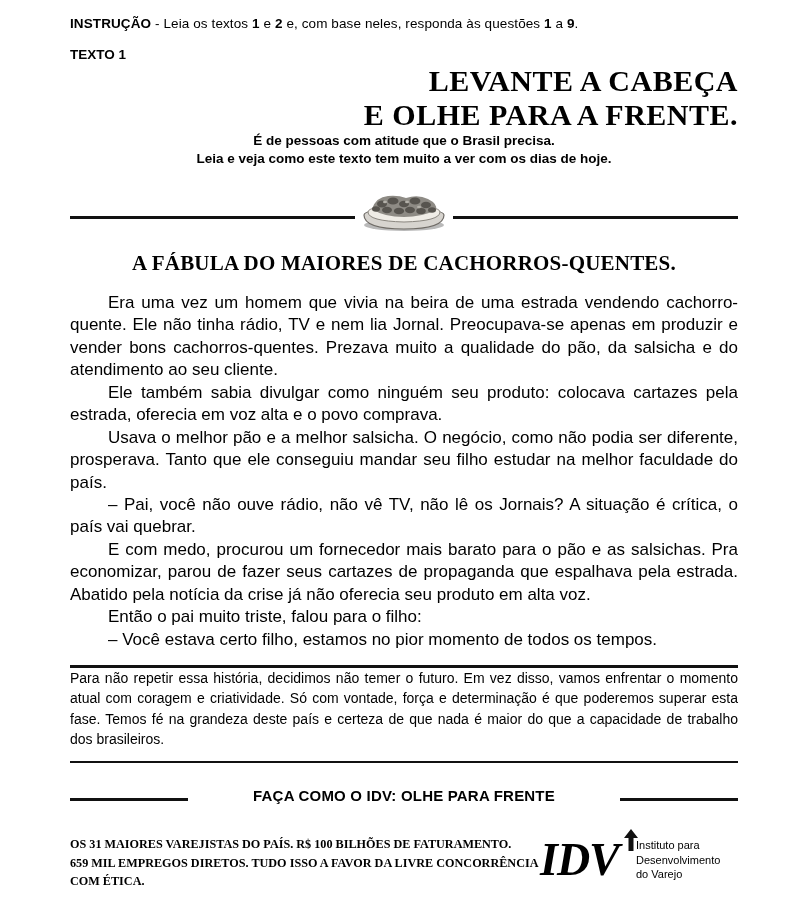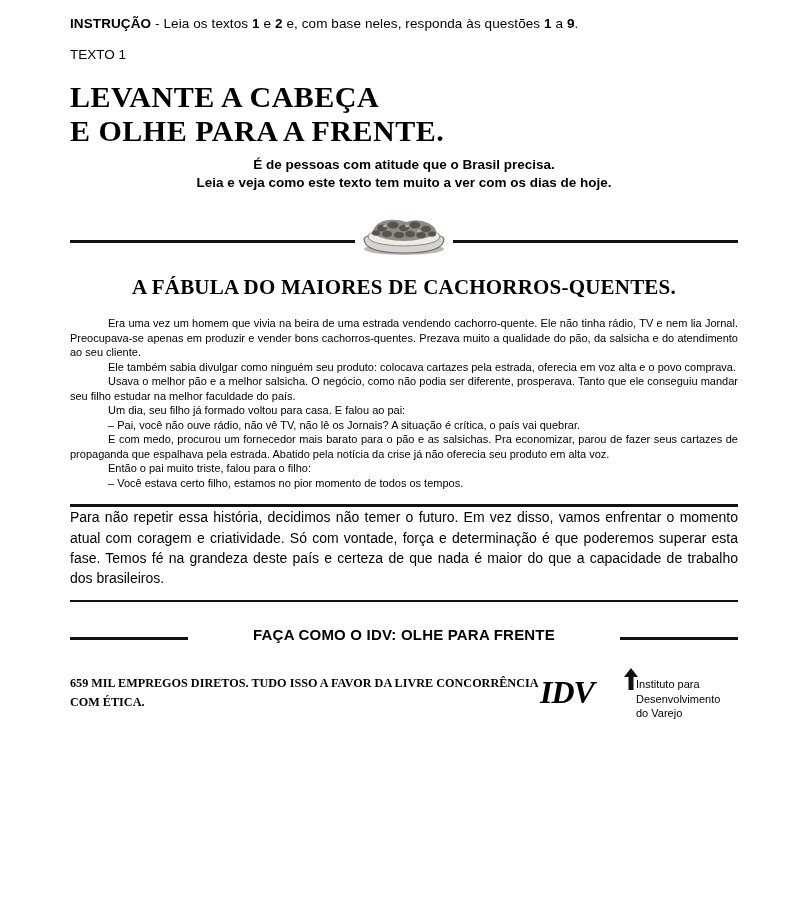--- a/index.html
+++ b/index.html
@@ -26,41 +26,40 @@
   .instruction {
     font-size: 13.5px;
     margin-top: 6px;
     margin-bottom: 16px;
     letter-spacing: .1px;
   }
   .instruction .b { font-weight: bold; }
 
   .texto-label {
     font-size: 13.5px;
-    font-weight: normal;
-    margin-bottom: 18px;
+    font-weight: bold;
+    margin-bottom: 2px;
   }
 
   
   .headline {
-    text-align: left;
+    text-align: right;
     font-family: "Liberation Serif", serif;
     font-weight: bold;
     font-size: 30px;
     line-height: 1.13;
     letter-spacing: .5px;
     margin: 0 auto;
   }
   .subhead {
     text-align: center;
     font-family: "Liberation Sans", sans-serif;
     font-weight: bold;
     font-size: 13.5px;
     line-height: 1.38;
-    margin-top: 8px;
   }
 
   
   .divider-row {
     position: relative;
     height: 54px;
     margin-top: 14px;
   }
   .divider-row .rule {
     position: absolute;
@@ -86,21 +85,21 @@
     font-family: "Liberation Serif", serif;
     font-weight: bold;
     font-size: 21px;
     letter-spacing: .2px;
     margin-top: 14px;
     margin-bottom: 16px;
   }
 
   
   .body-text p {
-    font-size: 11px;
+    font-size: 17px;
     line-height: 1.32;
     text-align: justify;
     margin: 0;
     text-indent: 38px;
   }
 
   
   .rule-thick {
     height: 3px;
     background: #111;
@@ -164,21 +163,21 @@
     width: 198px;
     height: 62px;
   }
   .logo-idv {
     position: absolute;
     left: 0;
     top: 8px;
     font-family: "Liberation Serif", serif;
     font-weight: bold;
     font-style: italic;
-    font-size: 32px;
+    font-size: 46px;
     letter-spacing: -1px;
     line-height: 1;
   }
   .logo-arrow {
     position: absolute;
     left: 84px;
     top: 0px;
     width: 14px;
     height: 22px;
   }
@@ -240,39 +239,39 @@
       </g>
     </svg>
   </div>
 
   <div class="fable-title">A FÁBULA DO MAIORES DE CACHORROS-QUENTES.</div>
 
   <div class="body-text">
     <p>Era uma vez um homem que vivia na beira de uma estrada vendendo cachorro-quente. Ele não tinha rádio, TV e nem lia Jornal. Preocupava-se apenas em produzir e vender bons cachorros-quentes. Prezava muito a qualidade do pão, da salsicha e do atendimento ao seu cliente.</p>
     <p>Ele também sabia divulgar como ninguém seu produto: colocava cartazes pela estrada, oferecia em voz alta e o povo comprava.</p>
     <p>Usava o melhor pão e a melhor salsicha. O negócio, como não podia ser diferente, prosperava. Tanto que ele conseguiu mandar seu filho estudar na melhor faculdade do país.</p>
-    <p>Um dia, seu filho já formado voltou para casa. E falou ao pai:</p>
     <p>– Pai, você não ouve rádio, não vê TV, não lê os Jornais? A situação é crítica, o país vai quebrar.</p>
     <p>E com medo, procurou um fornecedor mais barato para o pão e as salsichas. Pra economizar, parou de fazer seus cartazes de propaganda que espalhava pela estrada. Abatido pela notícia da crise já não oferecia seu produto em alta voz.</p>
     <p>Então o pai muito triste, falou para o filho:</p>
     <p>– Você estava certo filho, estamos no pior momento de todos os tempos.</p>
   </div>
 
   <div class="rule-thick"></div>
   <div class="closing">Para não repetir essa história, decidimos não temer o futuro. Em vez disso, vamos enfrentar o momento atual com coragem e criatividade. Só com vontade, força e determinação é que poderemos superar esta fase. Temos fé na grandeza deste país e certeza de que nada é maior do que a capacidade de trabalho dos brasileiros.</div>
   <div class="rule-thin"></div>
 
   <div class="slogan-row">
     <div class="srule left"></div>
     <div class="srule right"></div>
     <div class="slogan">FAÇA COMO O IDV: OLHE PARA FRENTE</div>
   </div>
 
   <div class="footer">
     <div class="footer-text">
+      <div>OS 31 MAIORES VAREJISTAS DO PAÍS. R$ 100 BILHÕES DE FATURAMENTO.</div>
       <div>659 MIL EMPREGOS DIRETOS. TUDO ISSO A FAVOR DA LIVRE CONCORRÊNCIA COM ÉTICA.</div>
     </div>
     <div class="logo">
       <div class="logo-idv">IDV</div>
       <svg class="logo-arrow" viewBox="0 0 14 22">
         <path d="M7 0 L14 9 L9.5 9 L9.5 22 L4.5 22 L4.5 9 L0 9 Z" fill="#111"></path>
       </svg>
       <div class="logo-tag">
         <div>Instituto para</div>
         <div>Desenvolvimento</div>

